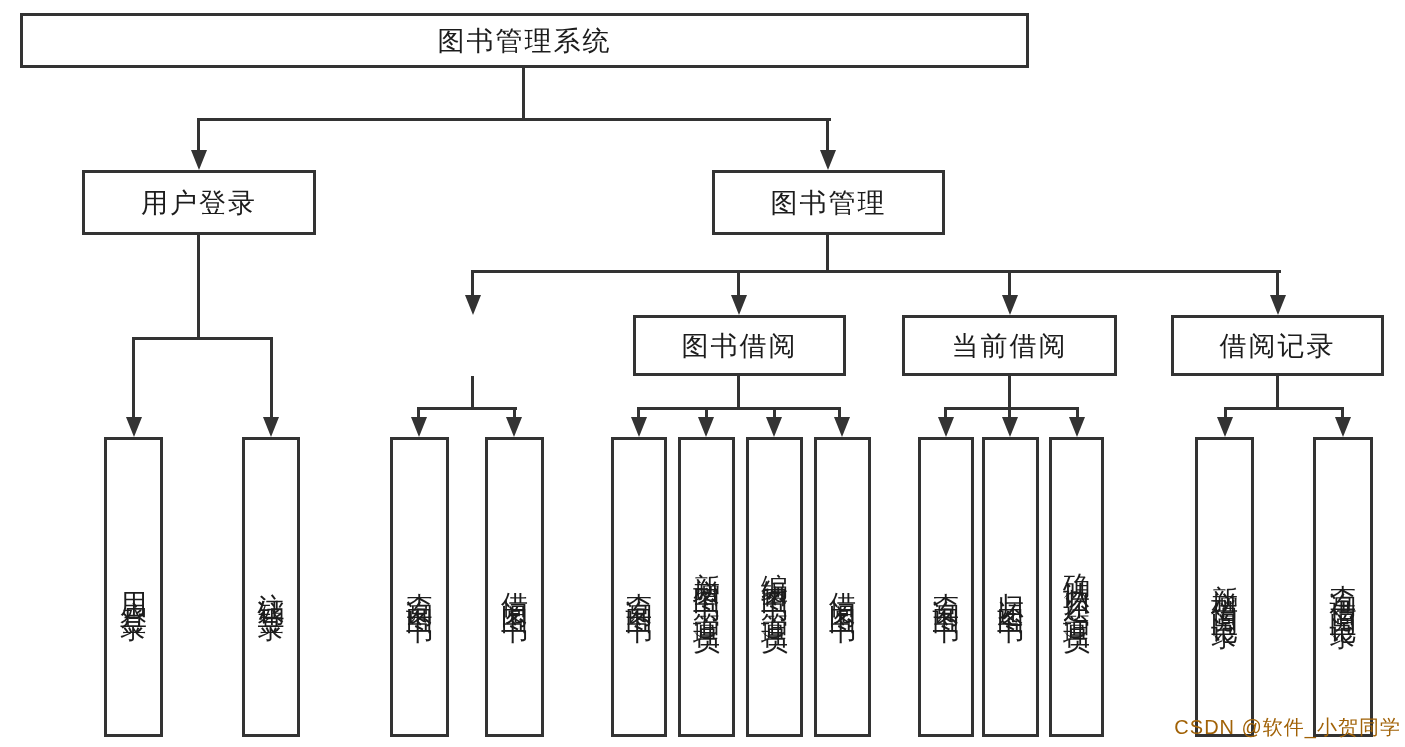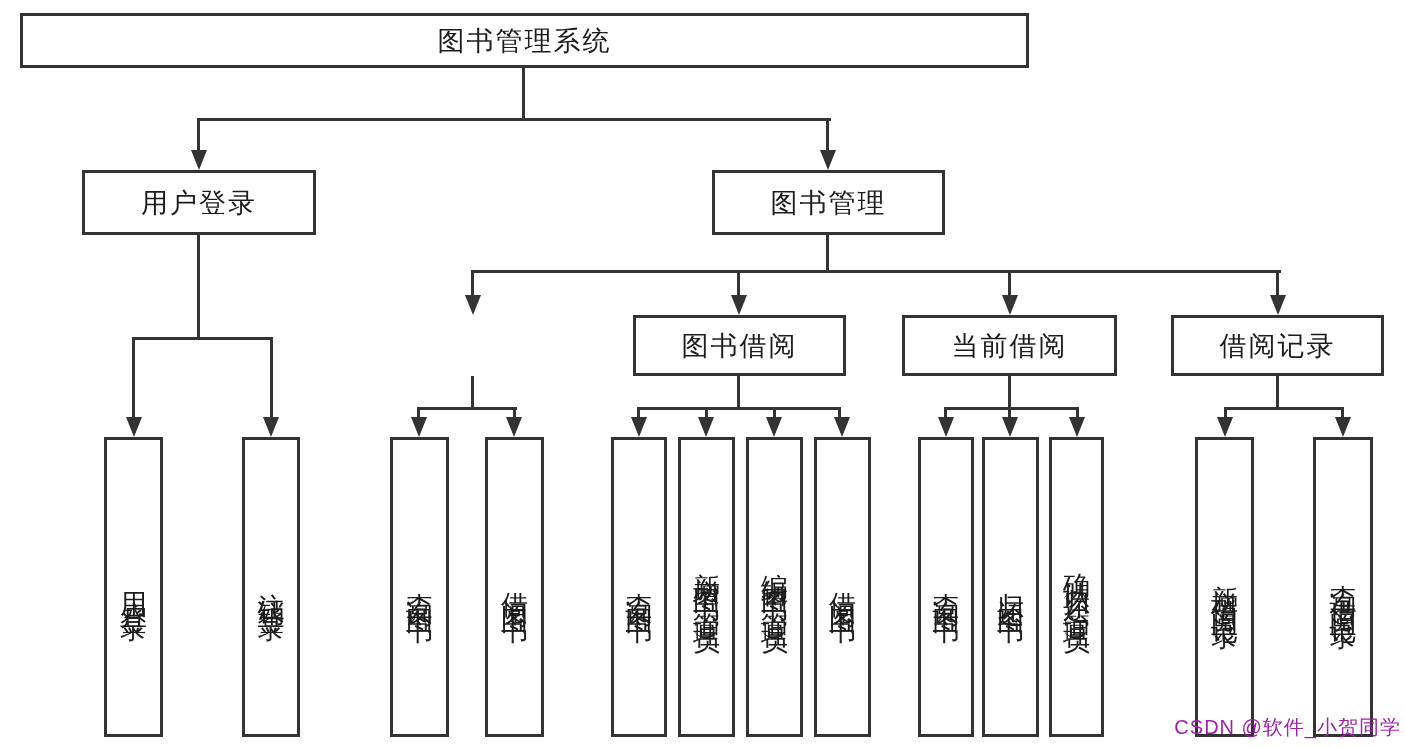--- a/index.html
+++ b/index.html
@@ -48,21 +48,21 @@
     border-right: 8px solid transparent;
     border-top: 20px solid #333333;
     z-index: 1;
   }
   .watermark {
     position: absolute;
     right: 4px;
     bottom: 6px;
     font-size: 20px;
     letter-spacing: 1px;
-    color: #a21caf;
+    color: #a16207;
     z-index: 3;
     white-space: nowrap;
   }
 
   
   #box-root          { left: 20px;   top: 13px;  width: 1009px; height: 55px; }
 
   #box-user-login    { left: 82px;   top: 170px; width: 234px;  height: 65px; }
   #box-book-mgmt     { left: 712px;  top: 170px; width: 233px;  height: 65px; }
 

